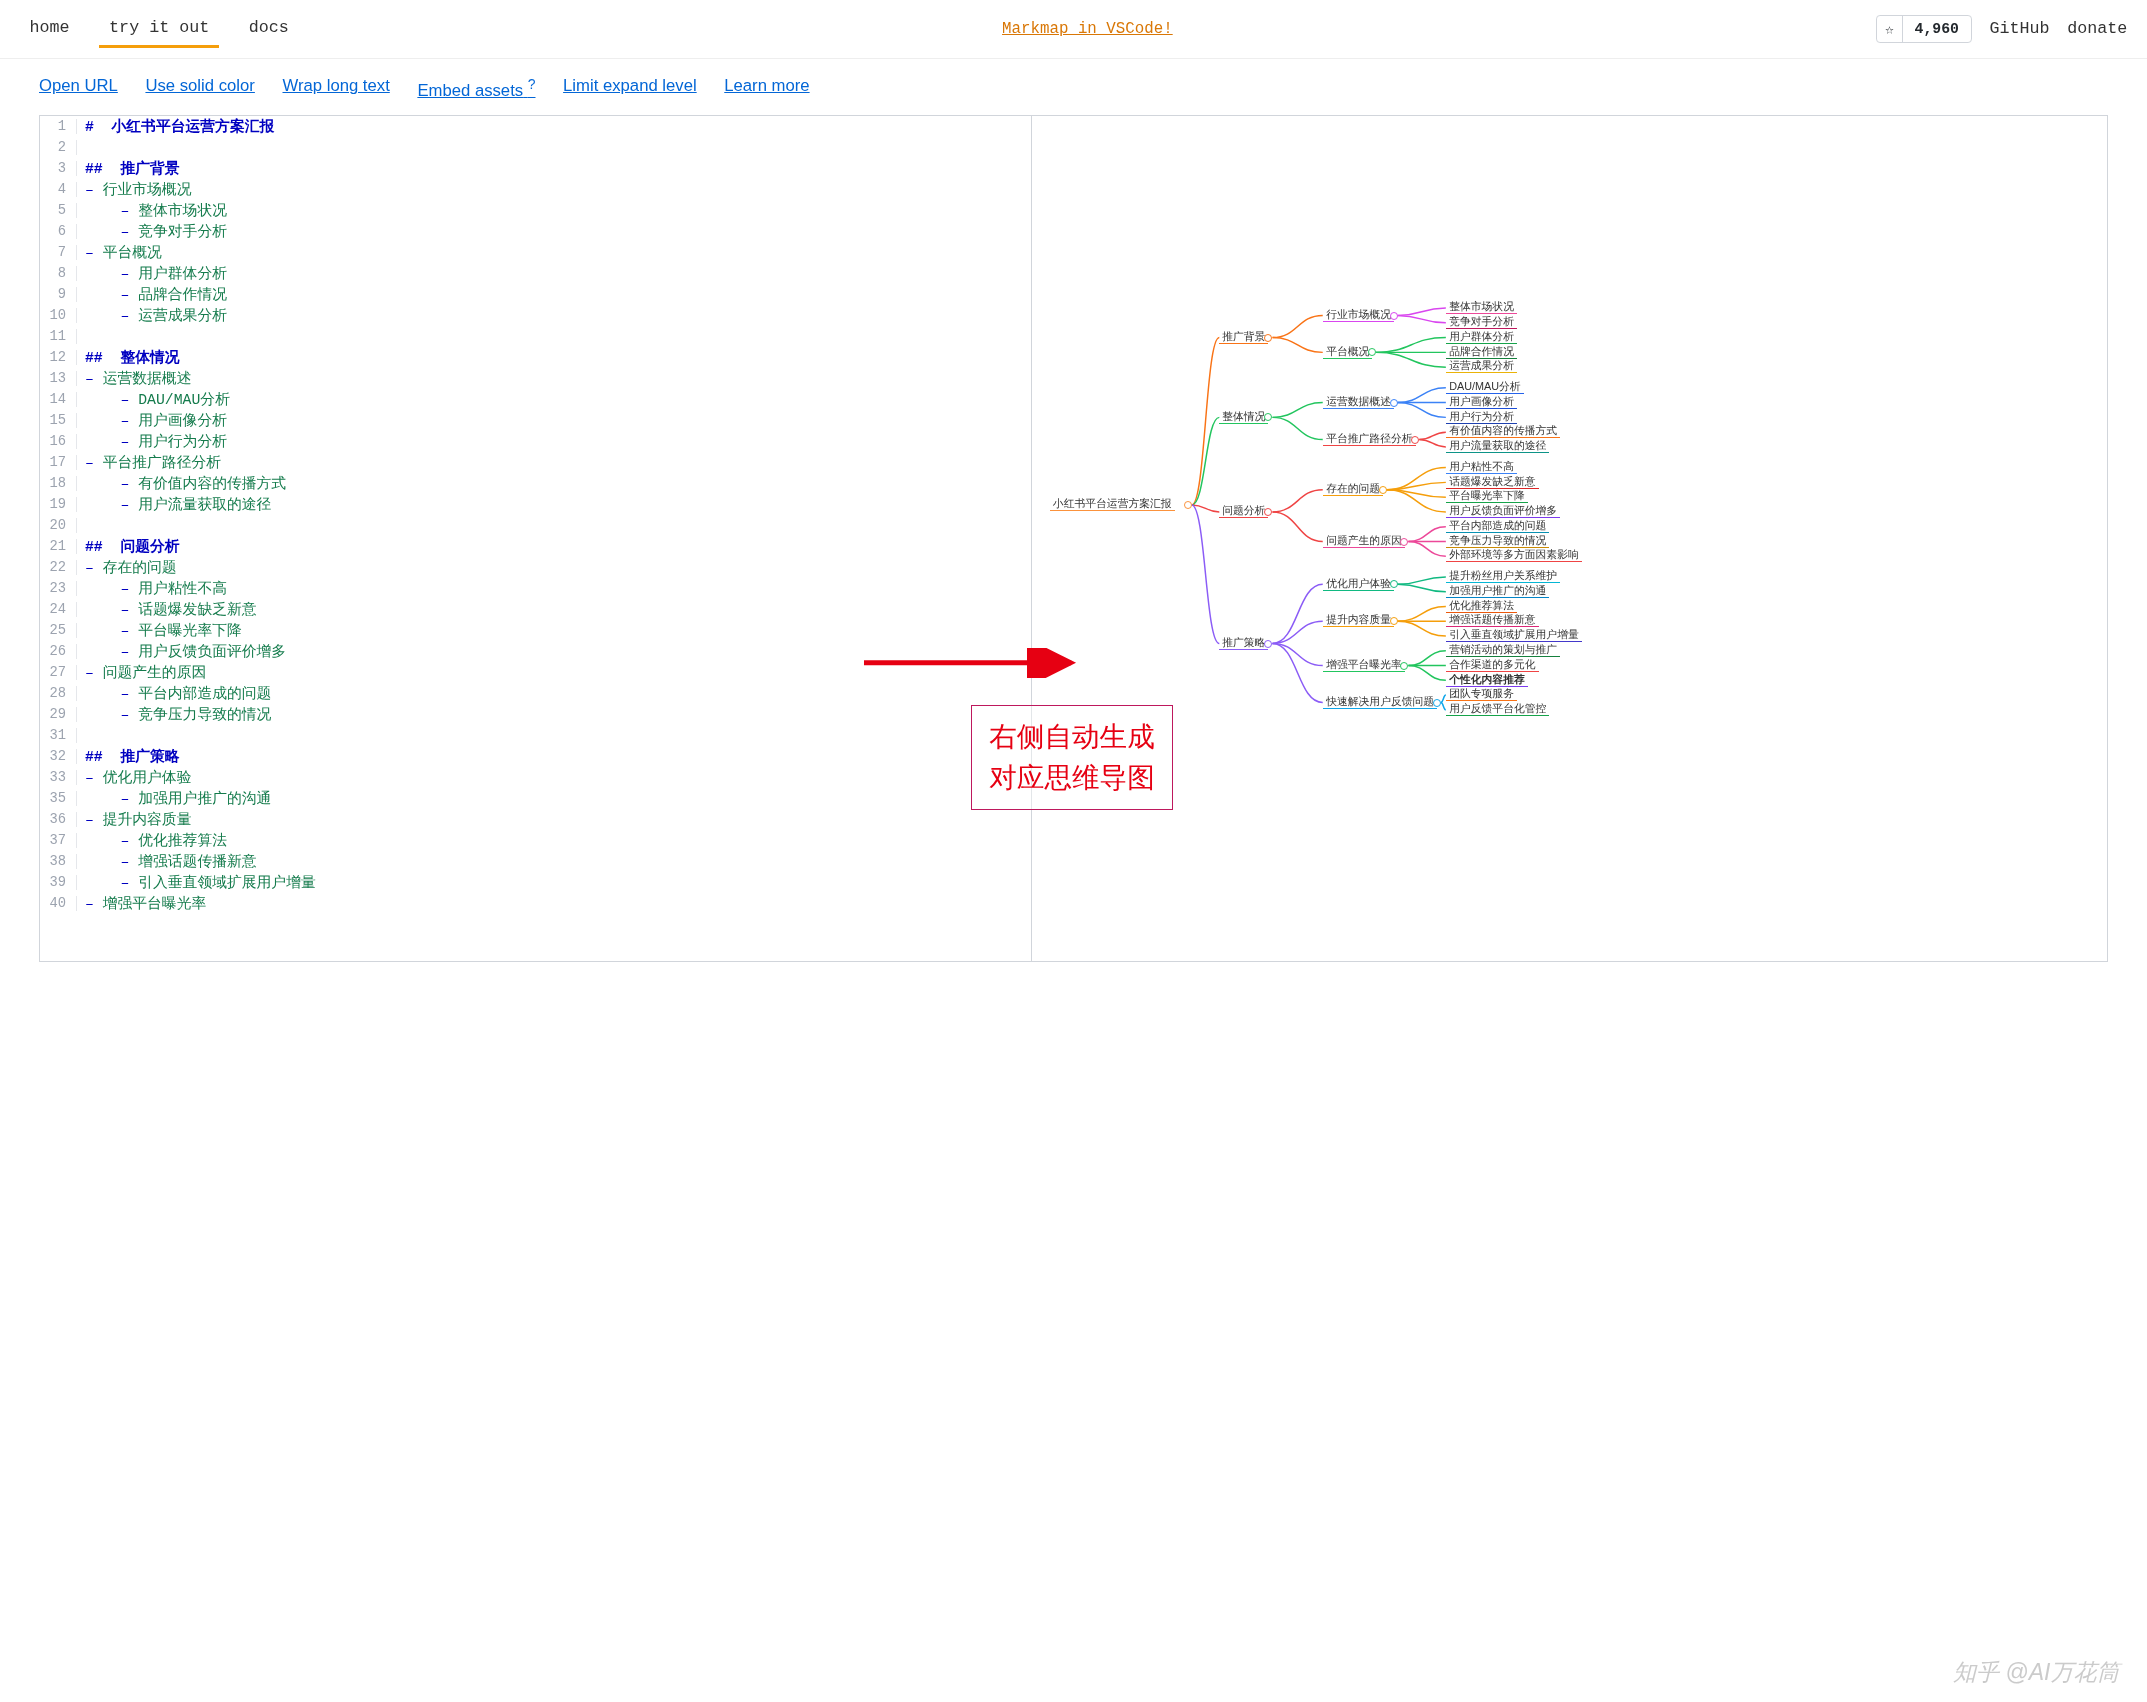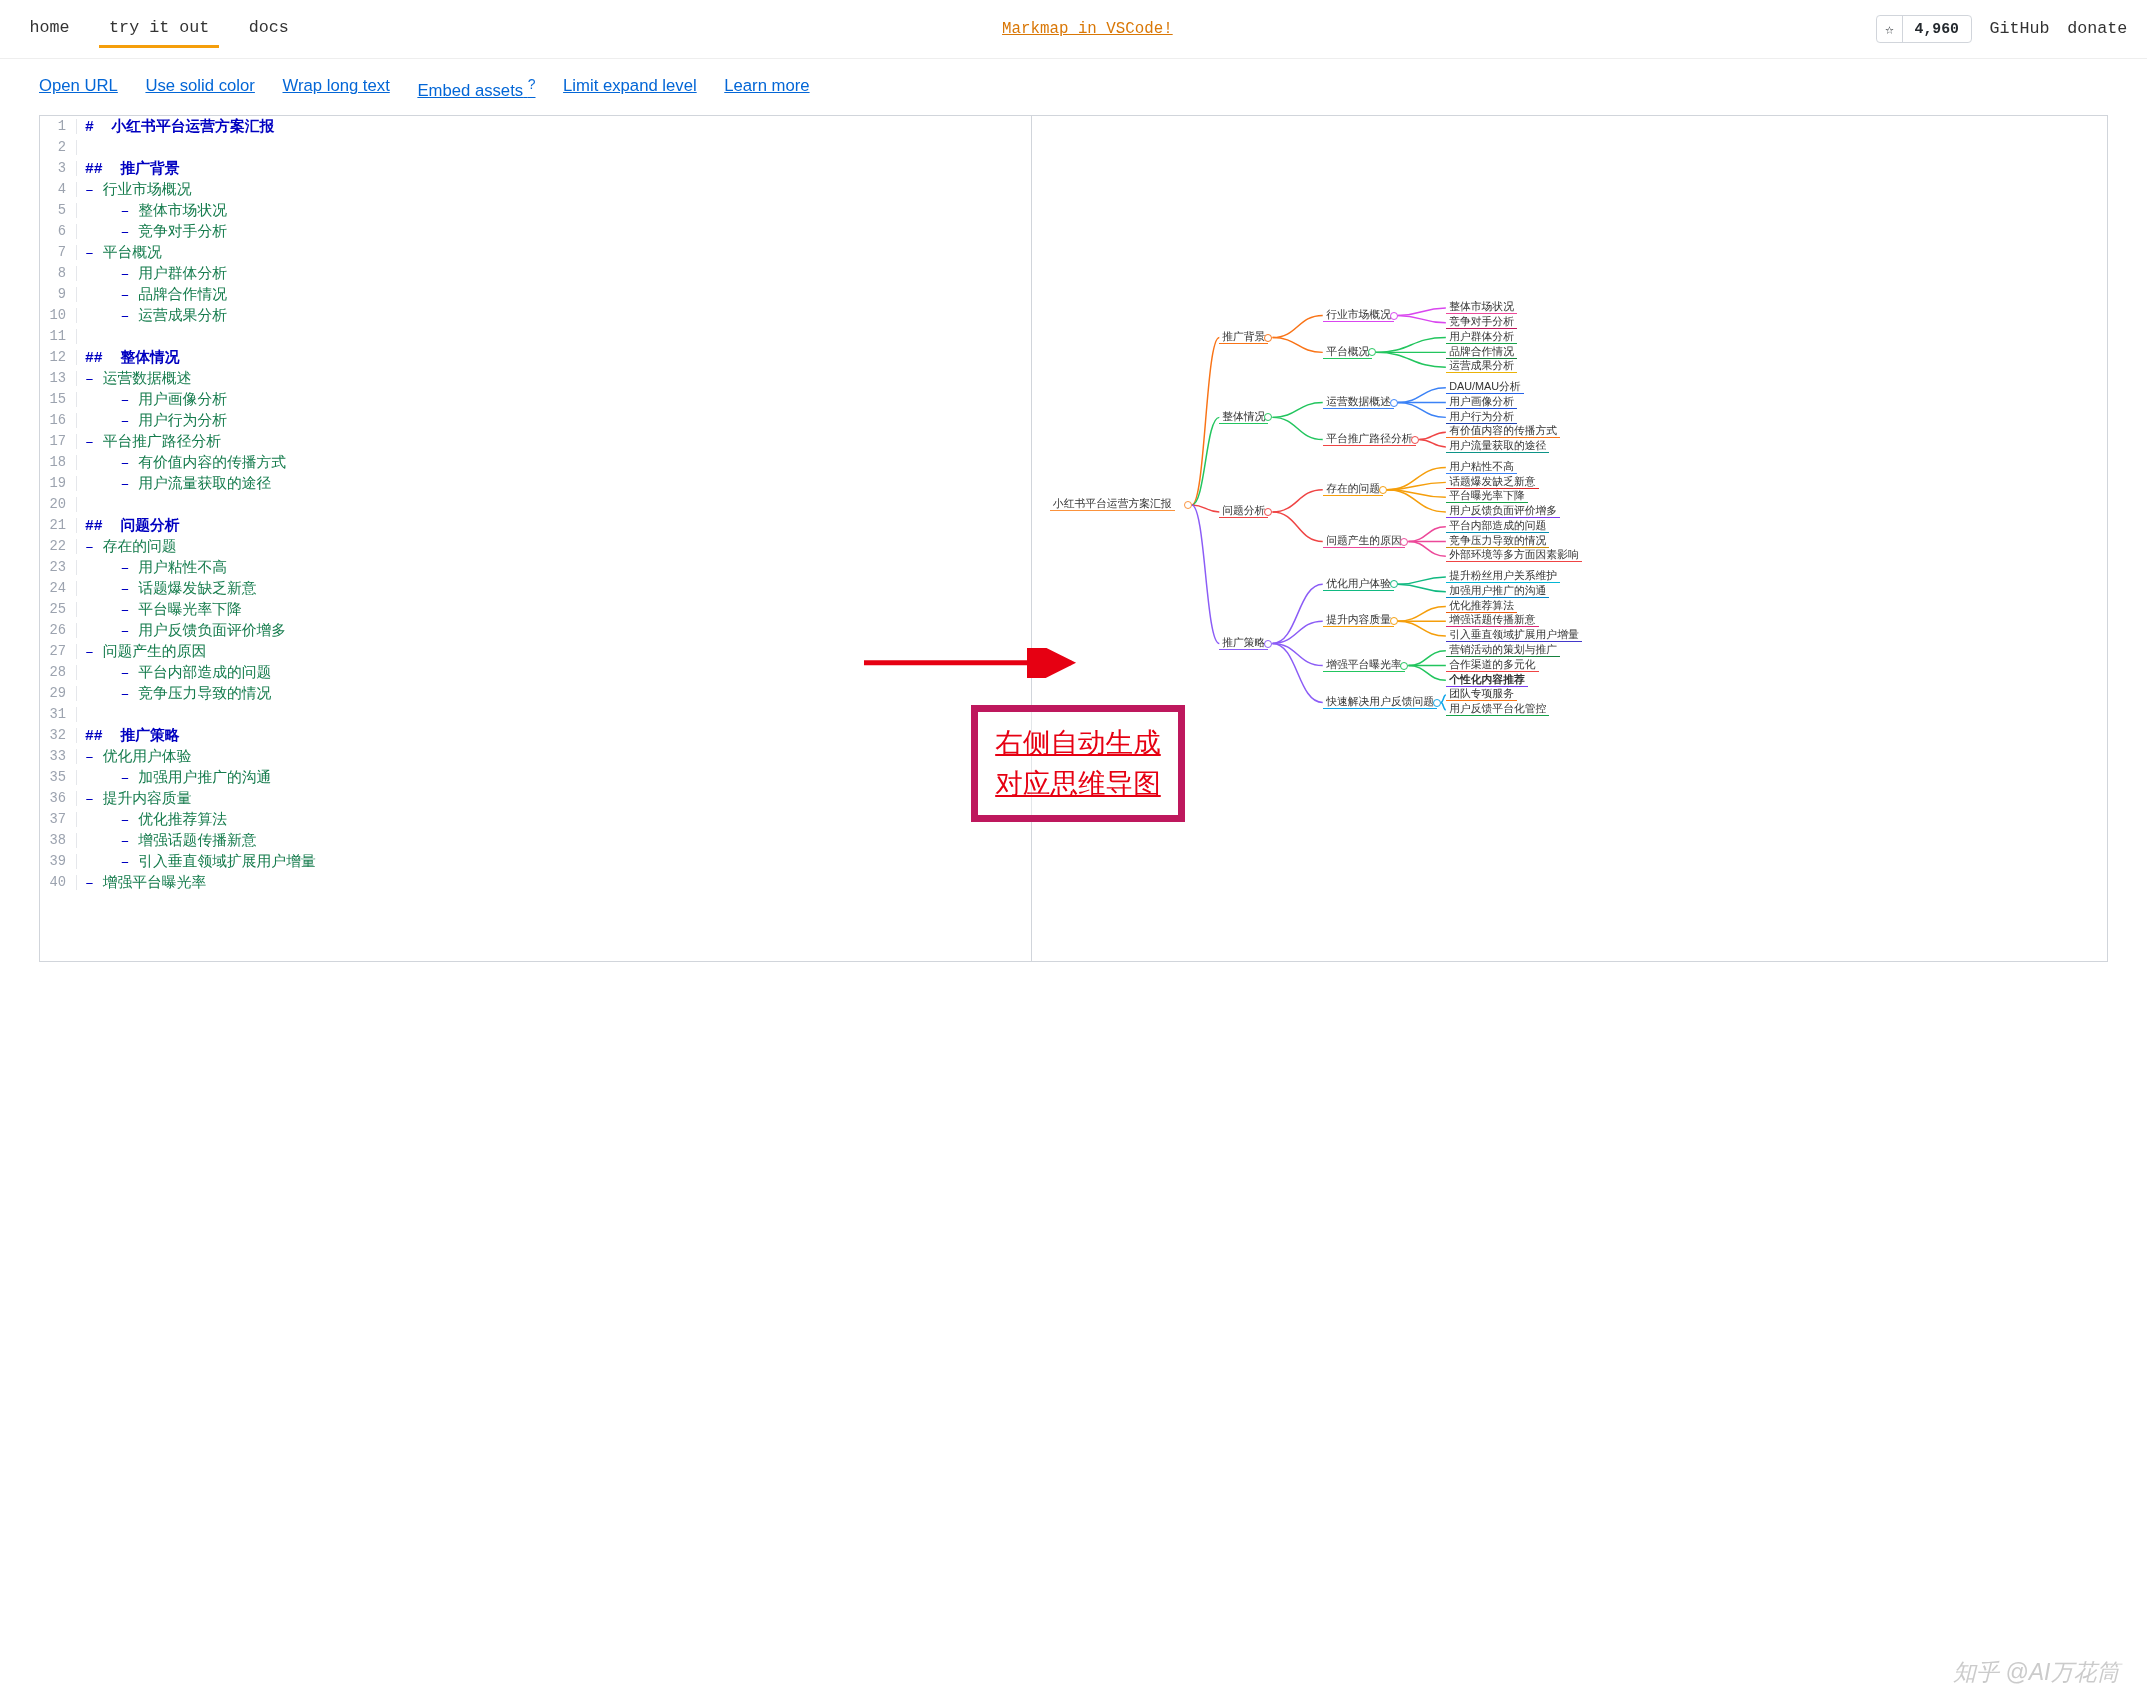--- a/index.html
+++ b/index.html
@@ -27,21 +27,21 @@
     .gutter { width: 37px; text-align: right; padding-right: 9.9px; color: #9ca3af; background: #fff; border-right: 1px solid #e5e7eb; user-select: none; font-size: 13.8px; }
     .code { padding-left: 7.9px; white-space: pre; }
     .hd { color: #0000c0; font-weight: bold; }
     .li-marker { color: #0000c0; }
     .li-text { color: #147b4c; }
     
     .preview { width: 52%; position: relative; overflow: hidden; }
     .mindmap { position: absolute; left: 0; right: 0; top: 0; bottom: 0; font-size: 10.8px; color: #333; }
     
     .annotation-arrow { position: absolute; left: 50%; top: 648px; transform: translateX(-215px); z-index: 5; }
-    .annotation-text { position: absolute; left: 50%; top: 705px; transform: translateX(-103px); border: 7px solid #be185d; padding: 9.9px 17.7px; font-size: 27.6px; color: #e60012; font-weight: 500; line-height: 1.5; z-index: 5; background: rgba(255,255,255,0.4); text-decoration: underline; }
+    .annotation-text { position: absolute; left: 50%; top: 705px; transform: translateX(-103px); border: 1px solid #be185d; padding: 9.9px 17.7px; font-size: 27.6px; color: #e60012; font-weight: 500; line-height: 1.5; z-index: 5; background: rgba(255,255,255,0.4); }
     
     .watermark { position: absolute; right: 27.6px; bottom: 13.8px; font-size: 23px; font-style: italic; color: rgba(160,160,160,0.55); font-weight: 500; z-index: 10; pointer-events:none;}
     
     .mm-node { position: absolute; white-space: nowrap; }
     .mm-node .lbl { padding: 1px 3px; border-bottom: 1.5px solid; }
     .mm-dot { position: absolute; width: 7.9px; height: 7.9px; border: 1.5px solid; border-radius: 50%; background: #fff; }
     svg.mm-svg { position: absolute; top: 0; left: 0; width: 100%; height: 100%; pointer-events: none; }
     path.mm-link { fill: none; stroke-width: 1.5; }
   </style>
 </head>
@@ -121,20 +121,24 @@
         <div class="gutter">11</div>
         <div class="code"></div>
       </div>
       <div class="line">
         <div class="gutter">12</div>
         <div class="code"><span class="hd">##  整体情况</span></div>
       </div>
       <div class="line">
         <div class="gutter">13</div>
         <div class="code"><span class="li-marker">– </span><span class="li-text">运营数据概述</span></div>
+      </div>
+      <div class="line">
+        <div class="gutter">14</div>
+        <div class="code">    <span class="li-marker">– </span><span class="li-text">DAU/MAU分析</span></div>
       </div>
       <div class="line">
         <div class="gutter">15</div>
         <div class="code">    <span class="li-marker">– </span><span class="li-text">用户画像分析</span></div>
       </div>
       <div class="line">
         <div class="gutter">16</div>
         <div class="code">    <span class="li-marker">– </span><span class="li-text">用户行为分析</span></div>
       </div>
       <div class="line">

